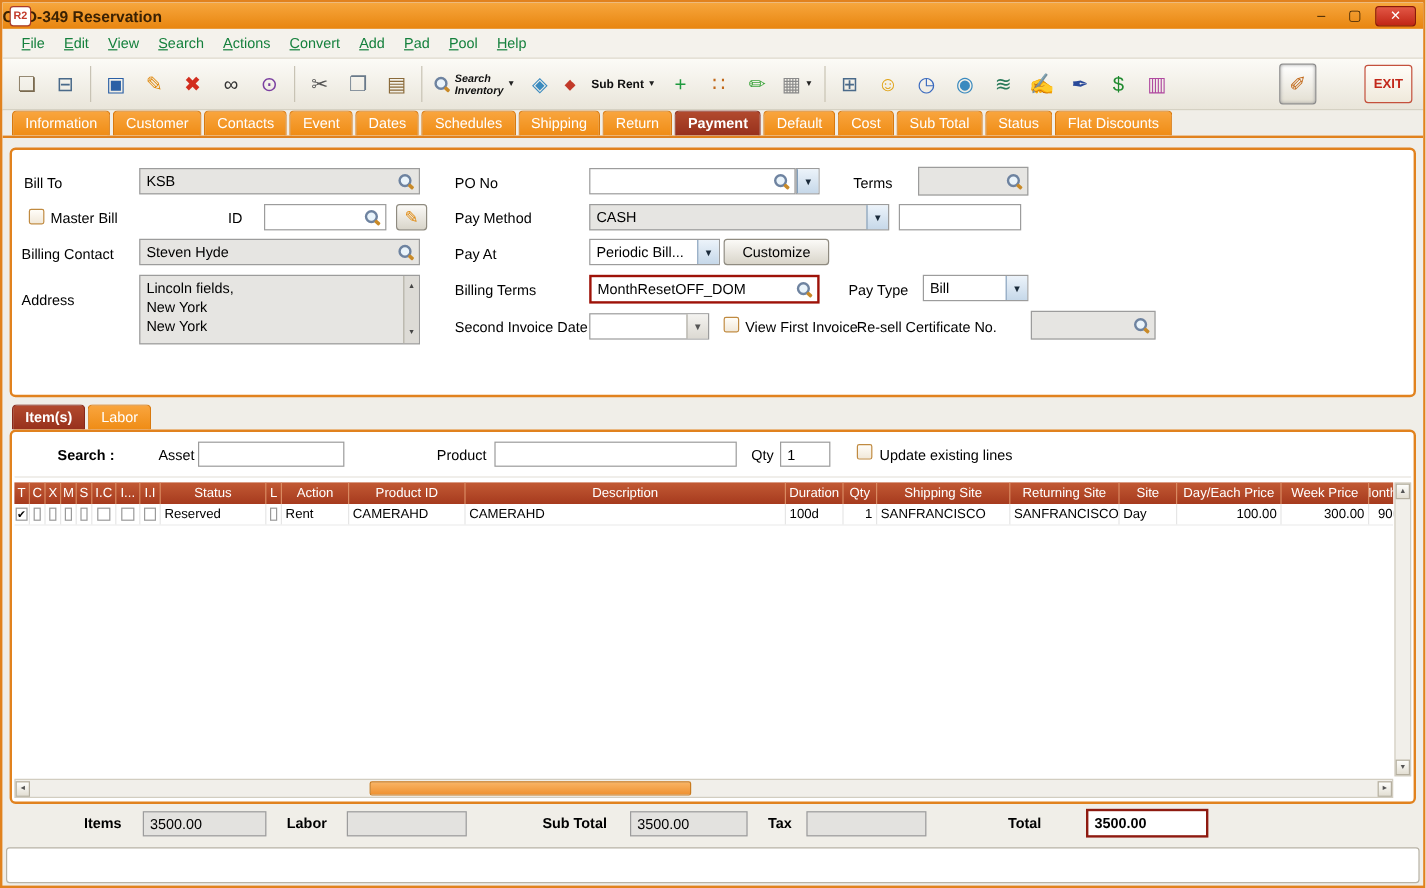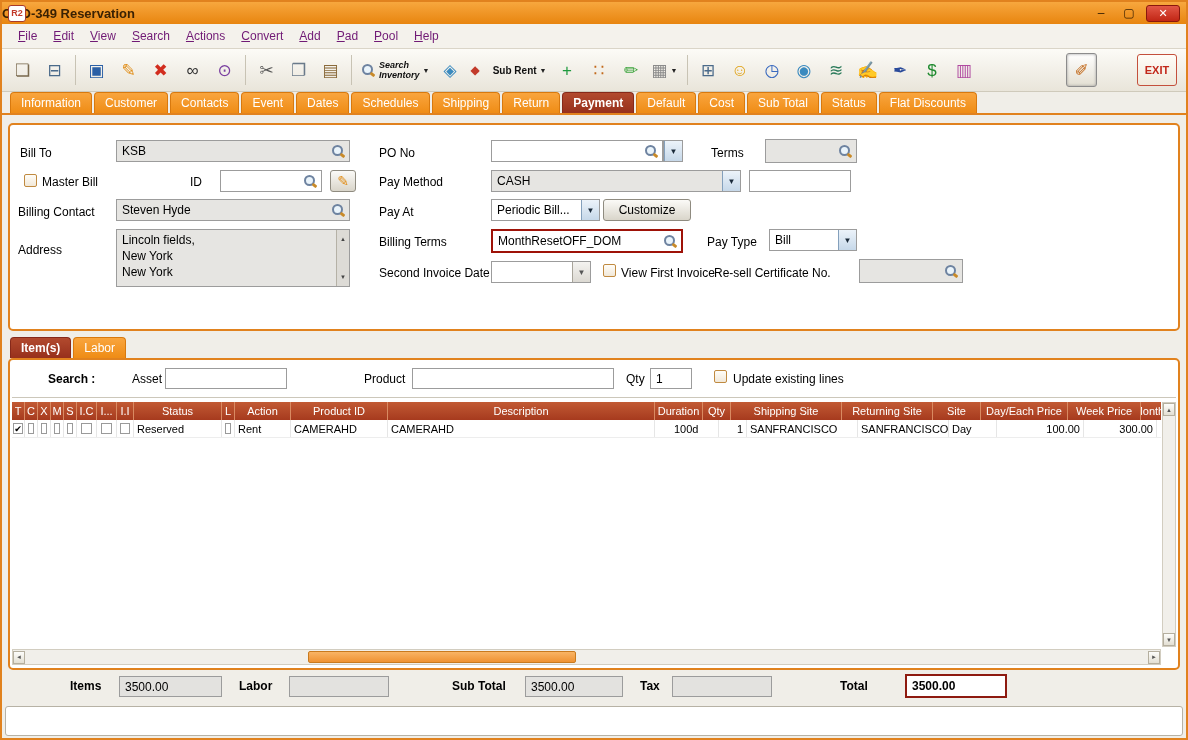--- a/index.html
+++ b/index.html
@@ -9,21 +9,21 @@
   
   .titlebar{height:22px;background:linear-gradient(180deg,#F7A73E,#E8850F);display:flex;align-items:center;padding:0 6px;position:relative}
   .app-icon{width:18px;height:17px;background:#fff;border:1px solid #A93A2A;border-radius:3px;color:#C23A2A;font-size:9px;font-weight:bold;display:flex;align-items:center;justify-content:center;z-index:2}
   .title-text{position:absolute;left:0;right:0;text-align:left;font-size:13px;font-weight:bold;color:#3A2103}
   .win-controls{margin-left:auto;display:flex;align-items:center;gap:6px;z-index:2}
   .win-btn{min-width:22px;height:17px;display:flex;align-items:center;justify-content:center;font-size:12px;color:#3A2103;cursor:default}
   .win-btn.close{background:linear-gradient(#E25746,#C126157);background:linear-gradient(#E25746,#C12615);border:1px solid #8A170C;border-radius:3px;color:#fff;width:34px;font-size:11px}
 
   
   .menubar{height:25px;background:#F4F2EC;border-bottom:1px solid #DAD5C8;display:flex;align-items:center;padding-left:8px}
-  .menu-item{display:inline-block;padding:4px 8px;font-size:12px;color:#701a75}
+  .menu-item{display:inline-block;padding:4px 8px;font-size:12px;color:#15803d}
   .menu-item::first-letter{text-decoration:underline}
 
   
   .toolbar{height:43px;background:linear-gradient(#FCFBF7,#E9E5DA);border-bottom:1px solid #CFCABB;display:flex;align-items:center;padding:0 5px}
   .tb-flow{display:flex;align-items:center;gap:1px}
   .tb-btn{height:34px;min-width:31px;display:flex;align-items:center;justify-content:center;border:1px solid transparent;border-radius:3px;padding:0 3px}
   .tb-btn.active{border:1px solid #8C8C8C;background:linear-gradient(#FFFFFF,#E3DFD2);box-shadow:inset 0 0 3px #9a9a9a}
   .tb-ico{font-size:17px;line-height:1}
   .tb-caret{font-size:7px;color:#222;margin-left:3px}
   .tb-sep{width:1px;height:30px;background:#C8C3B4;margin:0 4px}
@@ -399,21 +399,21 @@
           <div class="gr-cell" style="width:17px;justify-content:center">
             <span class="gcb"></span>
           </div>
           <div class="gr-cell" style="width:88px;">Reserved</div>
           <div class="gr-cell" style="width:13px;justify-content:center">
             <span class="gcb"></span>
           </div>
           <div class="gr-cell" style="width:56px;">Rent</div>
           <div class="gr-cell" style="width:97px;">CAMERAHD</div>
           <div class="gr-cell" style="width:267px;">CAMERAHD</div>
-          <div class="gr-cell" style="width:48px;margin-left:16px;">100d</div>
+          <div class="gr-cell" style="width:48px;">100d</div>
           <div class="gr-cell" style="width:28px;justify-content:flex-end;">1</div>
           <div class="gr-cell" style="width:111px;">SANFRANCISCO</div>
           <div class="gr-cell" style="width:91px;">SANFRANCISCO</div>
           <div class="gr-cell" style="width:48px;">Day</div>
           <div class="gr-cell" style="width:87px;justify-content:flex-end;">100.00</div>
           <div class="gr-cell" style="width:73px;justify-content:flex-end;">300.00</div>
           <div class="gr-cell" style="width:45px;justify-content:flex-end;">900.00</div>
         </div>
       </div>
 

